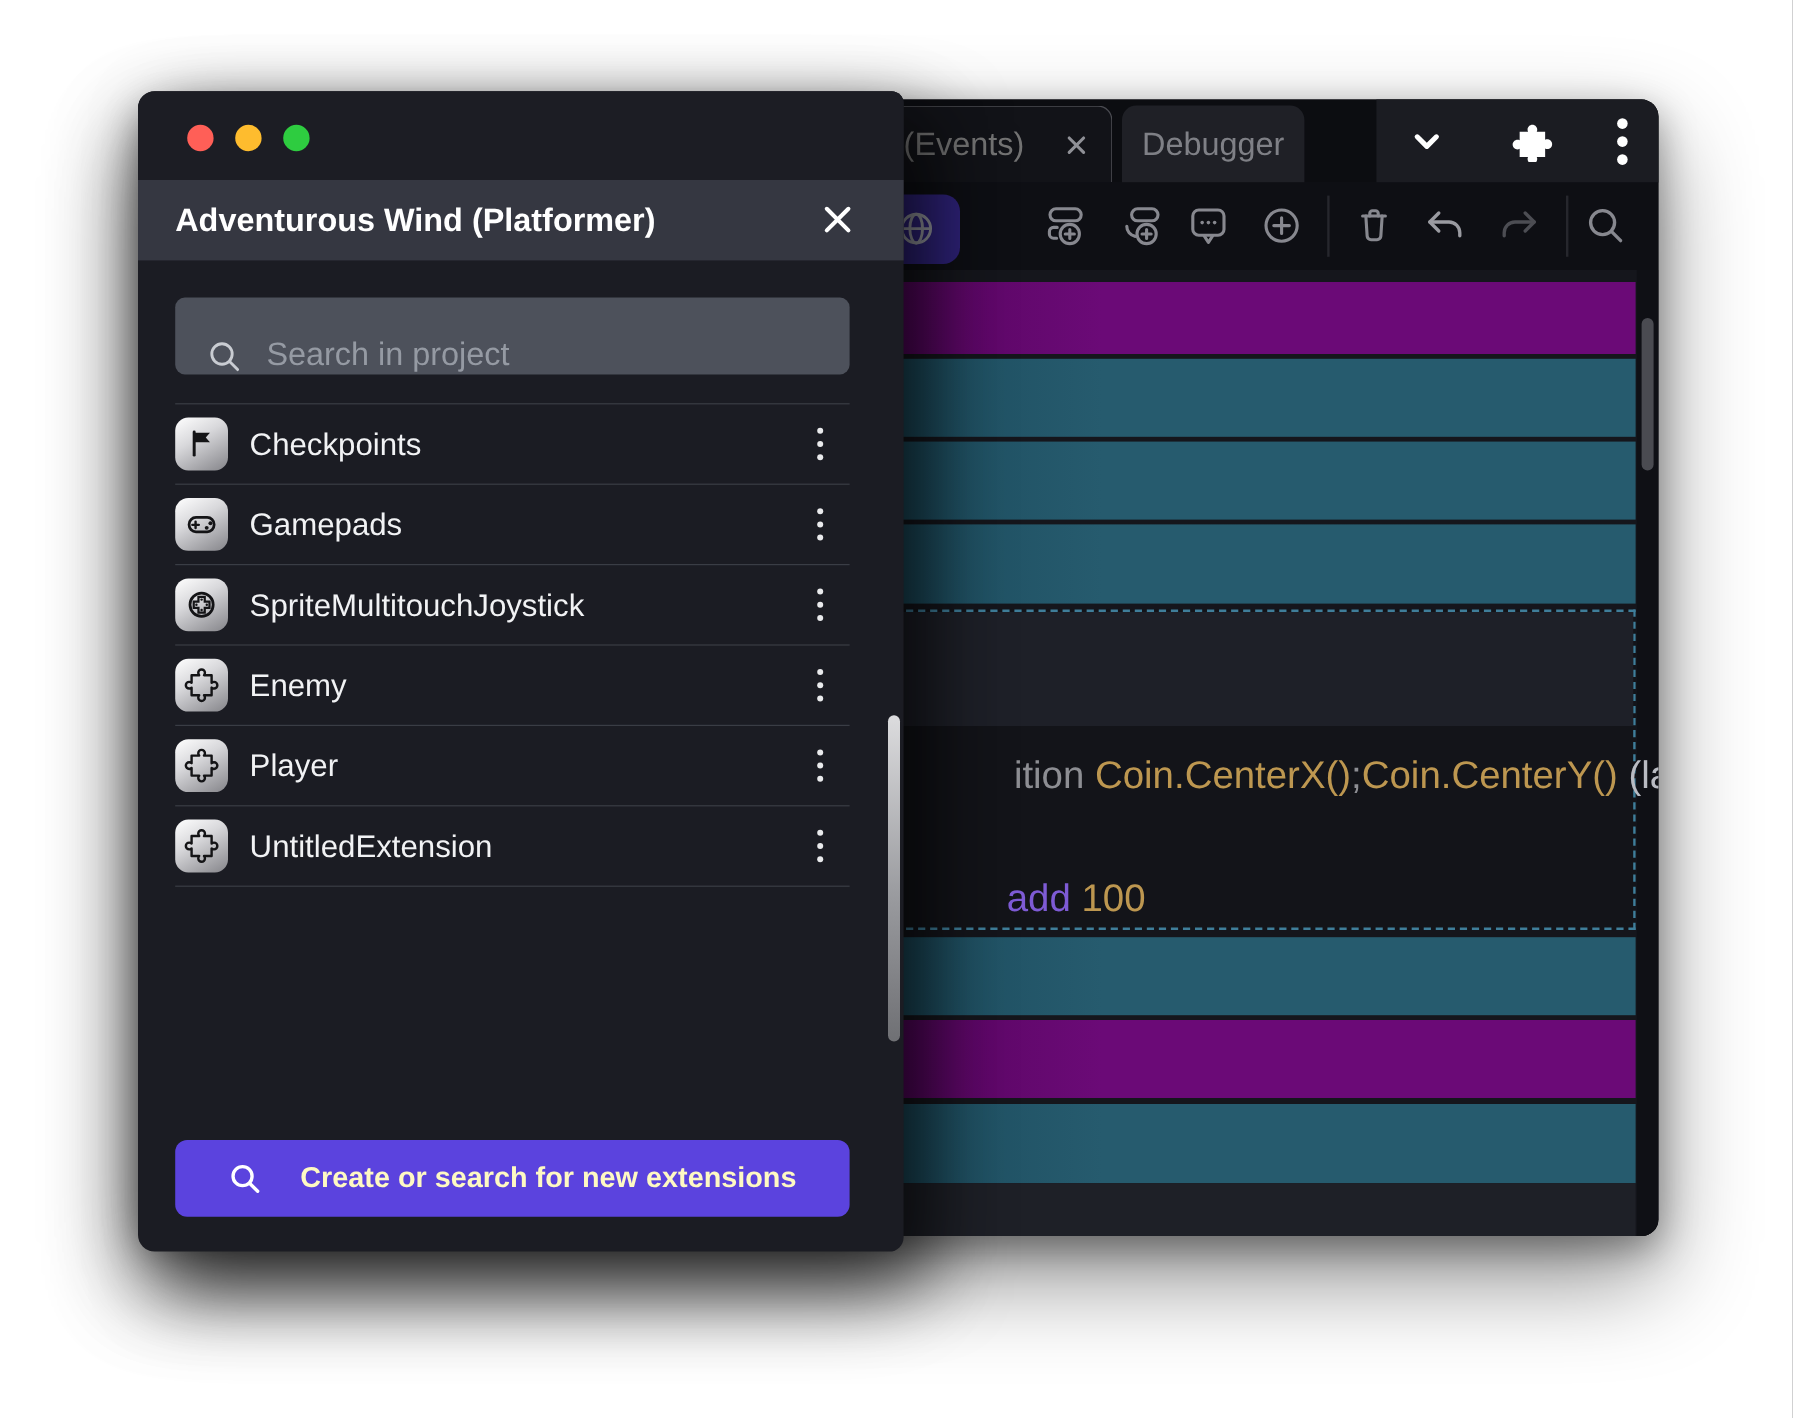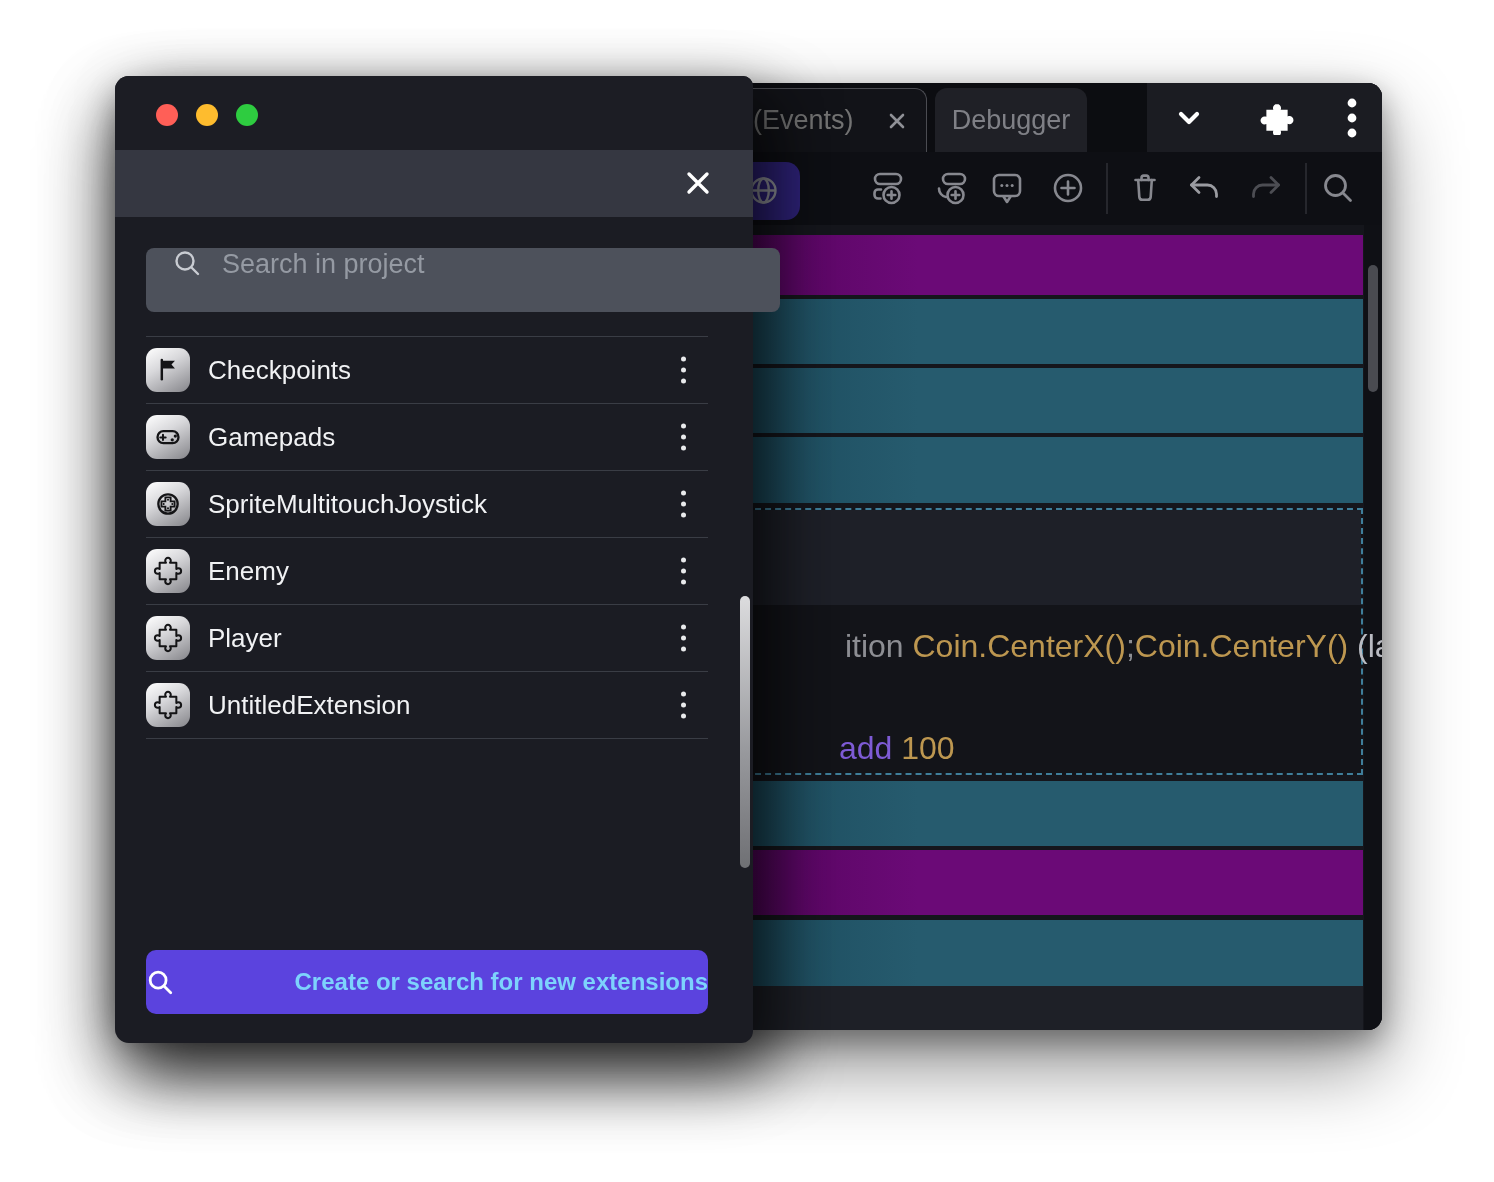--- a/index.html
+++ b/index.html
@@ -72,40 +72,40 @@
   }
   .titlebar{position:absolute;top:0;left:0;right:0;height:74px;background:#1c1d24;border-radius:14px 10px 0 0;}
   .light{position:absolute;top:28px;width:22px;height:22px;border-radius:50%;}
   .light.red{left:41px;background:#ff5f57;}
   .light.yellow{left:81px;background:#febc2e;}
   .light.green{left:121px;background:#2ecc40;}
   .drawer-header{position:absolute;top:74px;left:0;right:0;height:67px;background:#353741;}
   .drawer-title{position:absolute;left:31px;top:50%;transform:translateY(-50%);
     color:#ffffff;font-size:27px;font-weight:bold;}
   .drawer-close{position:absolute;left:567px;top:17px;width:32px;height:32px;cursor:pointer;}
-  .search-box{position:absolute;left:31px;top:172px;width:634px;height:64px;background:#4d515b;
-    border-radius:8px;display:flex;align-items:flex-start;box-sizing:border-box;padding-left:26px;}
+  .search-box{position:absolute;left:31px;top:172px;width:562px;height:64px;background:#4d515b;
+    border-radius:8px;display:flex;align-items:flex-end;box-sizing:border-box;padding-left:26px;}
   .search-box input{
     flex:1;margin-left:18px;background:transparent;border:none;outline:none;
     color:#dfe1e6;font-size:27px;font-family:"Liberation Sans",sans-serif;
   }
   .search-box input::placeholder{color:#959aa3;opacity:1;}
   .ext-list{position:absolute;left:31px;top:260px;width:562px;}
   .ext-row{height:66px;border-top:1px solid #3a3d45;display:flex;align-items:center;position:relative;}
   .ext-row:last-child{border-bottom:1px solid #3a3d45;}
   .ext-icon{width:44px;height:44px;border-radius:11px;flex:0 0 44px;
     background:linear-gradient(150deg,#ffffff 0%,#d8d8db 40%,#85858a 100%);
     display:flex;align-items:center;justify-content:center;}
   .ext-label{margin-left:18px;color:#f1f2f4;font-size:26px;}
   .kebab{position:absolute;right:22px;top:50%;transform:translateY(-50%);
     display:flex;flex-direction:column;gap:6px;cursor:pointer;}
   .kebab i{width:5px;height:5px;border-radius:50%;background:#e9eaec;display:block;}
   .cta{position:absolute;left:31px;top:874px;width:562px;height:64px;background:#5b43de;
-    border-radius:10px;display:flex;align-items:center;justify-content:space-between;gap:32px;
-    color:#7dd3fc;font-weight:bold;font-size:24px;cursor:pointer;}
+    border-radius:10px;display:flex;align-items:center;justify-content:center;gap:32px;
+    color:#fef9c3;font-weight:bold;font-size:24px;cursor:pointer;}
   .drawer-thumb{position:absolute;right:3px;top:520px;width:10px;height:272px;border-radius:5px;
     background:linear-gradient(180deg,#dcdcde 0%,#9a9b9f 55%,#6f7074 100%);}
   svg{display:block;}
 </style>
 </head>
 <body>
 
 <div class="main-window">
 
   <div class="tabbar">
@@ -242,20 +242,21 @@
 </div>
 
 <div class="drawer">
   <div class="titlebar">
     <span class="light red"></span>
     <span class="light yellow"></span>
     <span class="light green"></span>
   </div>
 
   <div class="drawer-header">
+    <span class="drawer-title">Adventurous Wind (Platformer)</span>
     <span class="drawer-close">
       <svg width="32" height="32" viewBox="0 0 32 32">
           <path d="M7 7 L25 25 M25 7 L7 25" stroke="#ffffff" stroke-width="3.4" stroke-linecap="round"></path>
         </svg>
     </span>
   </div>
 
   <div class="search-box">
     <span>
       <svg width="30" height="30" viewBox="0 0 30 30" fill="none" stroke="#c9ccd2" stroke-width="2.4" stroke-linecap="round">

